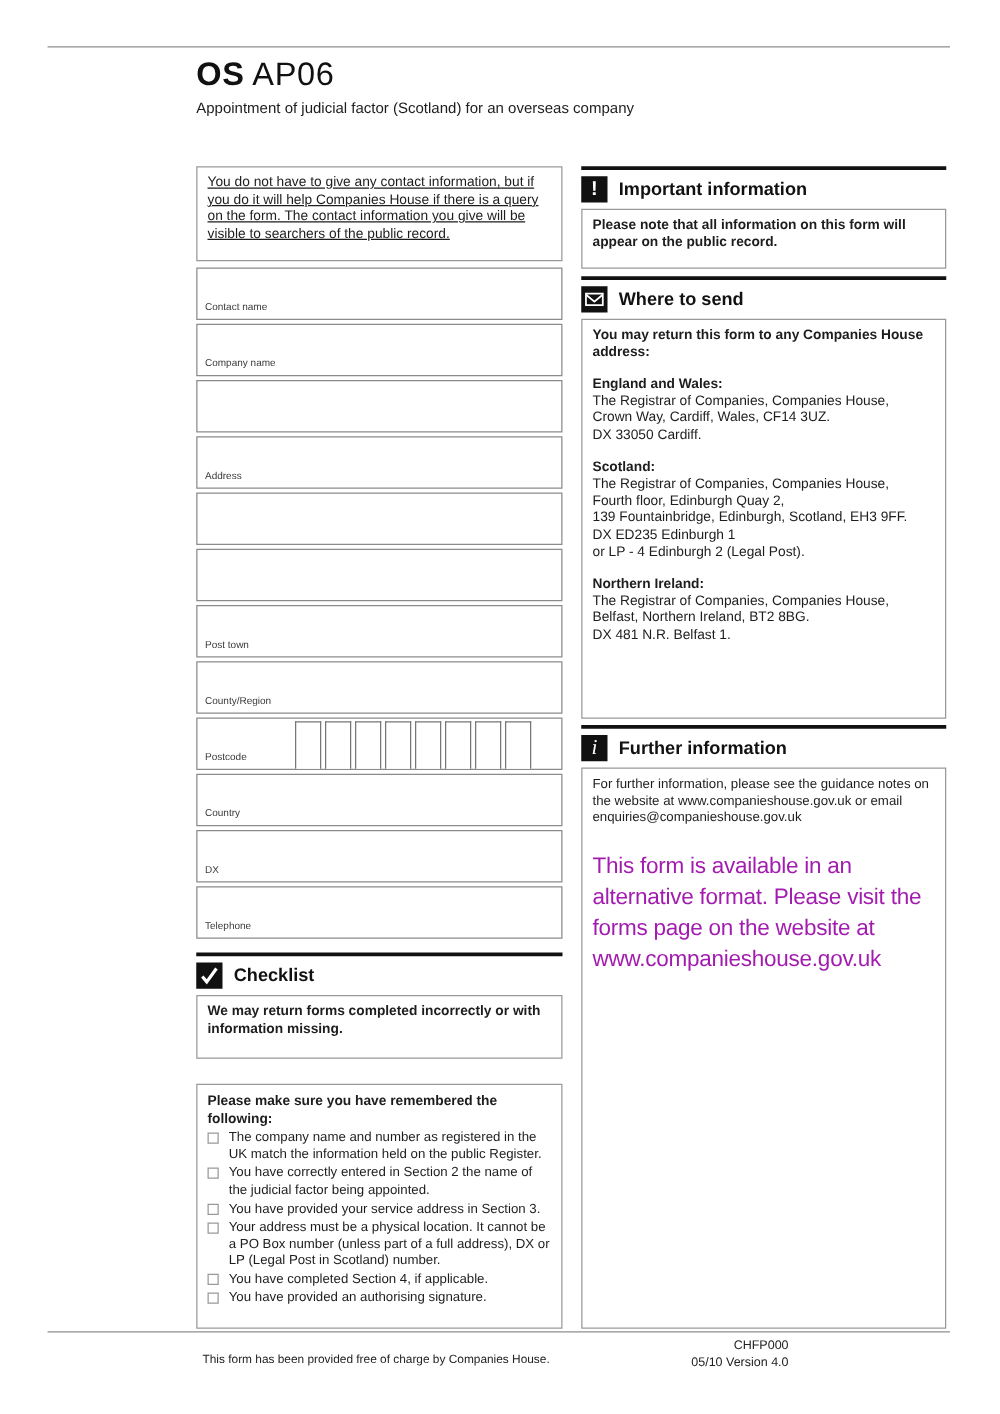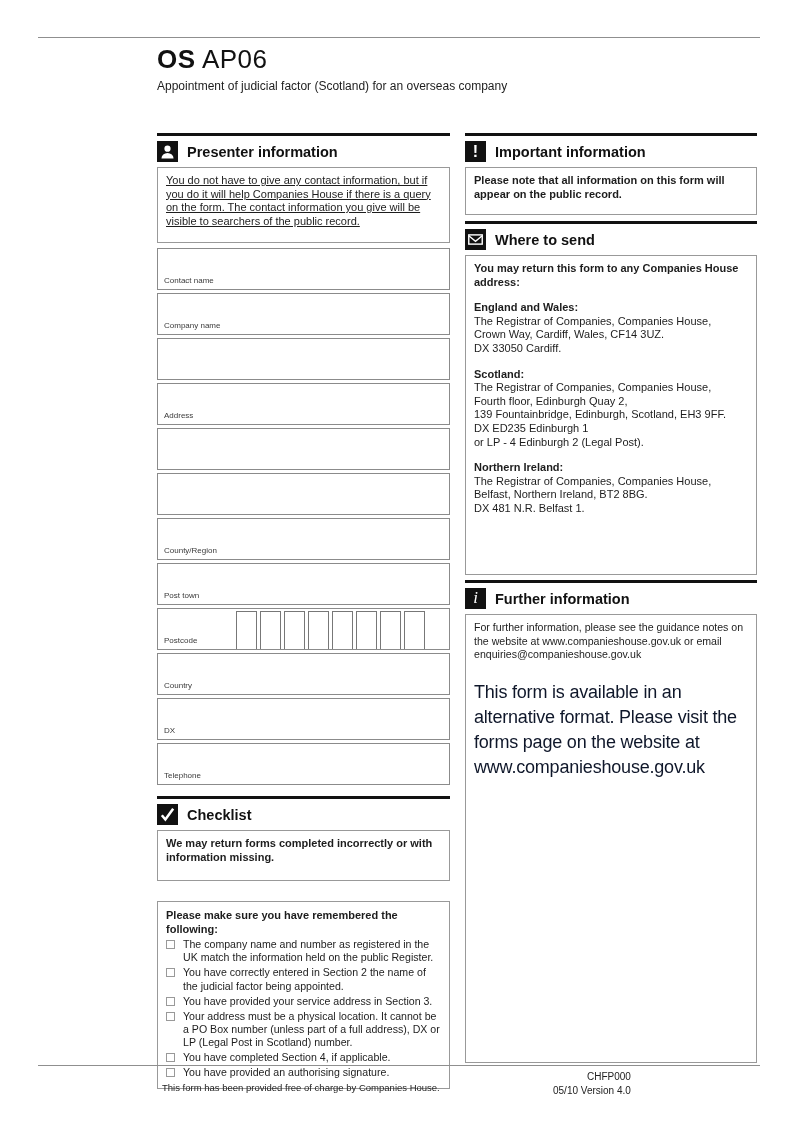--- a/index.html
+++ b/index.html
@@ -68,48 +68,39 @@
   #wts-header { margin-top:6px; }
   #wts-box { height:320px; }
   .wts-intro { font-weight:bold; margin-bottom:12px; }
   .addr { margin-bottom:12px; }
   .addr-region { font-weight:bold; }
   #further-header { margin-top:5px; }
   #further-box { flex:1 1 auto; }
   .guidance { font-size:10.6px; line-height:13.6px; }
   .alt-format {
     margin-top:18px;
-    font-size:18px; line-height:25px; letter-spacing:-0.2px; color:#0f172a;
+    font-size:18px; line-height:25px; letter-spacing:-0.2px; color:#a21caf;
   }
 
   
   #footer-left { position:absolute; left:162px; top:1082px; font-size:9.5px; color:#222; }
   #footer-right { position:absolute; left:553px; top:1070px; font-size:10px; color:#222; line-height:13.5px;text-align:right; }
 </style>
 </head>
 <body>
 
 <div class="rule" id="top-rule"></div>
 
 <div id="title-block">
   <div class="form-code"><b>OS</b> <span>AP06</span></div>
   <div class="form-subtitle">Appointment of judicial factor (Scotland) for an overseas company</div>
 </div>
 
 <div class="column" id="left-col">
 
-  <div class="sec-header">
-    <span class="sec-icon">
-      <svg width="17" height="17" viewBox="0 0 24 24">
-          <circle cx="12" cy="8" r="4.4" fill="#fff"></circle>
-          <path d="M3.5 22 a8.5 8 0 0 1 17 0 z" fill="#fff"></path>
-        </svg>
-    </span>
-    <span class="sec-title">Presenter information</span>
-  </div>
 
   <div class="cbox" style="min-height:76px;text-decoration:underline;">
     <span>You do not have to give any contact information, but if you do it will help Companies House if there is a query on the form. The contact information you give will be visible to searchers of the public record.</span>
   </div>
 
   <div class="fields">
     <div class="field">
       <span class="field-label">Contact name</span>
     </div>
     <div class="field">
@@ -121,24 +112,24 @@
     <div class="field">
       <span class="field-label">Address</span>
     </div>
     <div class="field">
       <span class="field-label"></span>
     </div>
     <div class="field">
       <span class="field-label"></span>
     </div>
     <div class="field">
+      <span class="field-label">Post town</span>
+    </div>
+    <div class="field">
       <span class="field-label">County/Region</span>
-    </div>
-    <div class="field">
-      <span class="field-label">Post town</span>
     </div>
     <div class="field">
       <span class="field-label">Postcode</span>
       <span class="pc-cells">
         <span class="pc-cell"></span>
         <span class="pc-cell"></span>
         <span class="pc-cell"></span>
         <span class="pc-cell"></span>
         <span class="pc-cell"></span>
         <span class="pc-cell"></span>

